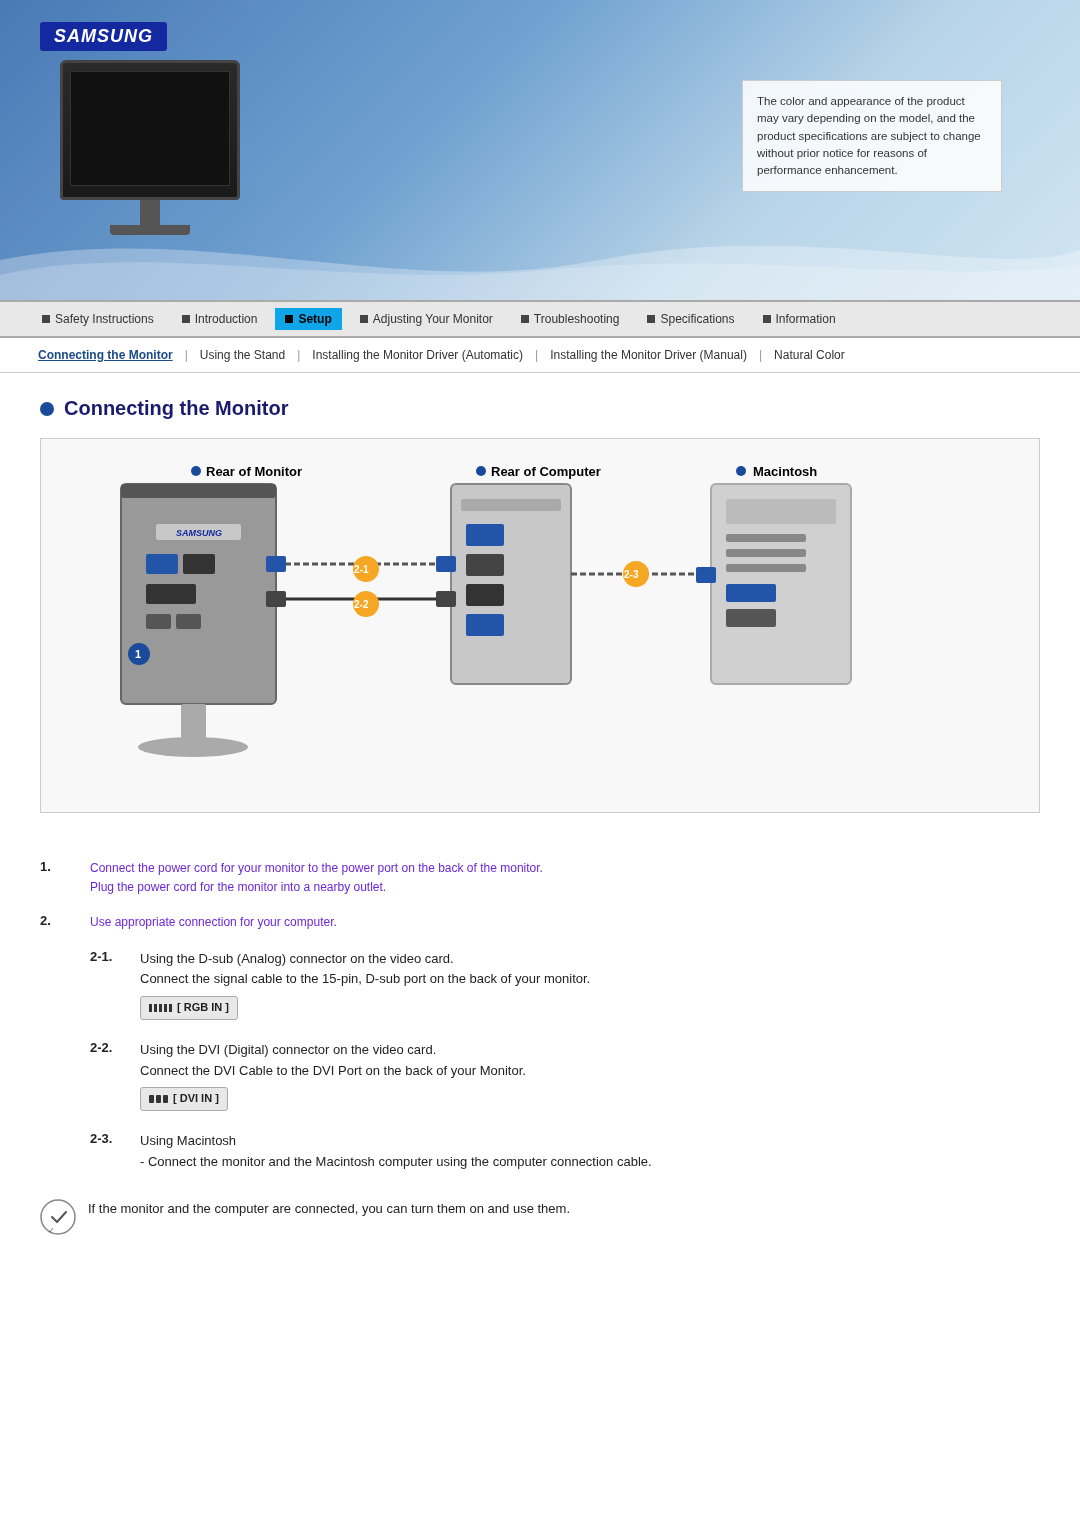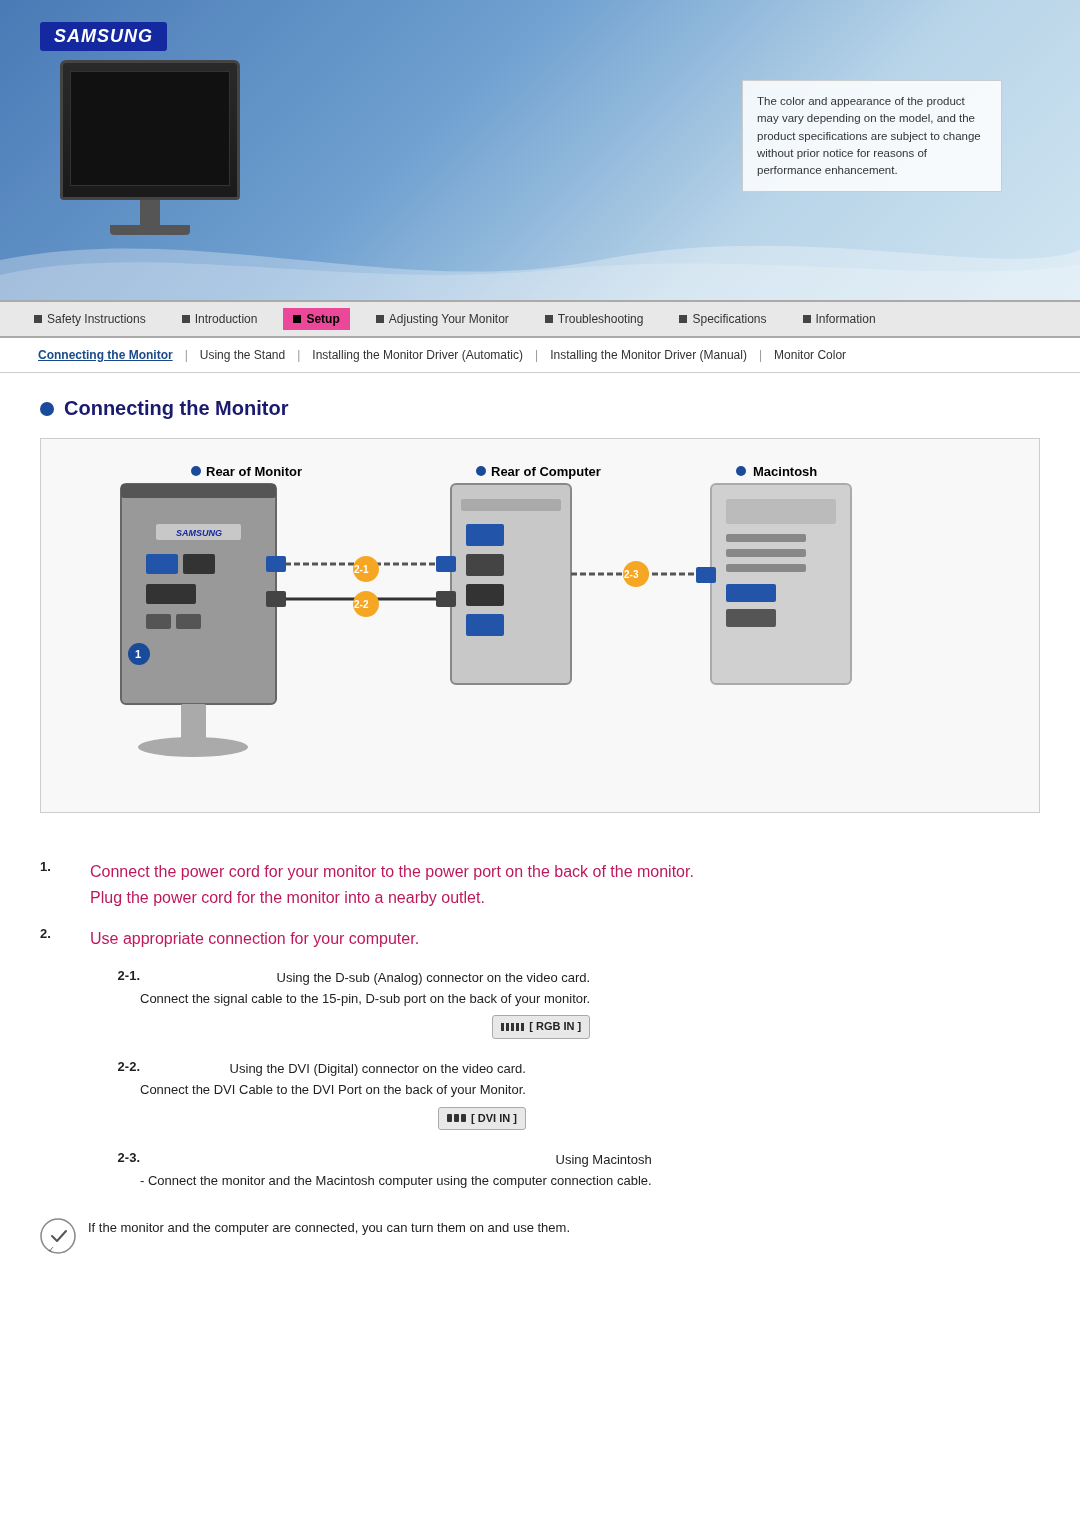--- a/index.html
+++ b/index.html
@@ -99,22 +99,22 @@
       height: 80px;
     }
 
     
     .nav-bar {
       background: #e8e8e8;
       border-top: 2px solid #aaa;
       border-bottom: 2px solid #aaa;
       display: flex;
       align-items: center;
-      padding: 6px 24px;
-      gap: 16px;
+      padding: 6px 32px;
+      gap: 8px;
       flex-wrap: wrap;
     }
 
     .nav-item {
       display: flex;
       align-items: center;
       padding: 4px 10px;
       font-size: 12px;
       color: #333;
       cursor: pointer;
@@ -123,21 +123,21 @@
 
     .nav-item .nav-bullet {
       width: 8px;
       height: 8px;
       background: #444;
       display: inline-block;
       margin-right: 5px;
     }
 
     .nav-item.active {
-      background: #ec4899;
+      background: #0ea5e9;
       color: #000;
       font-weight: bold;
     }
 
     .nav-item.active .nav-bullet {
       background: #000;
     }
 
     
     .sub-nav {
@@ -213,30 +213,29 @@
       align-items: flex-start;
     }
 
     .instruction-num {
       font-weight: bold;
       min-width: 50px;
       font-size: 13px;
     }
 
     .instruction-text {
-      font-size: 16px;
+      font-size: 12px;
       line-height: 1.6;
-      color: #be185d;
+      color: #6d28d9;
     }
 
     .sub-instruction {
       display: flex;
       margin-bottom: 14px;
       margin-left: 50px;
-      text-align: right;
     }
 
     .sub-num {
       min-width: 50px;
       font-weight: bold;
       font-size: 13px;
     }
 
     .sub-text {
       font-size: 13px;
@@ -346,21 +345,21 @@
 
 <div class="sub-nav">
   <span class="sub-nav-item active">Connecting the Monitor</span>
   <span class="sub-nav-sep">|</span>
   <span class="sub-nav-item">Using the Stand</span>
   <span class="sub-nav-sep">|</span>
   <span class="sub-nav-item">Installing the Monitor Driver (Automatic)</span>
   <span class="sub-nav-sep">|</span>
   <span class="sub-nav-item">Installing the Monitor Driver (Manual)</span>
   <span class="sub-nav-sep">|</span>
-  <span class="sub-nav-item">Monitor Color</span>
+  <span class="sub-nav-item">Natural Color</span>
 </div>
 
 <div class="main-content">
 
   <div class="section-title">
     <div class="section-bullet"></div>
     <span>Connecting the Monitor</span>
   </div>
 
   <div class="diagram-area">

